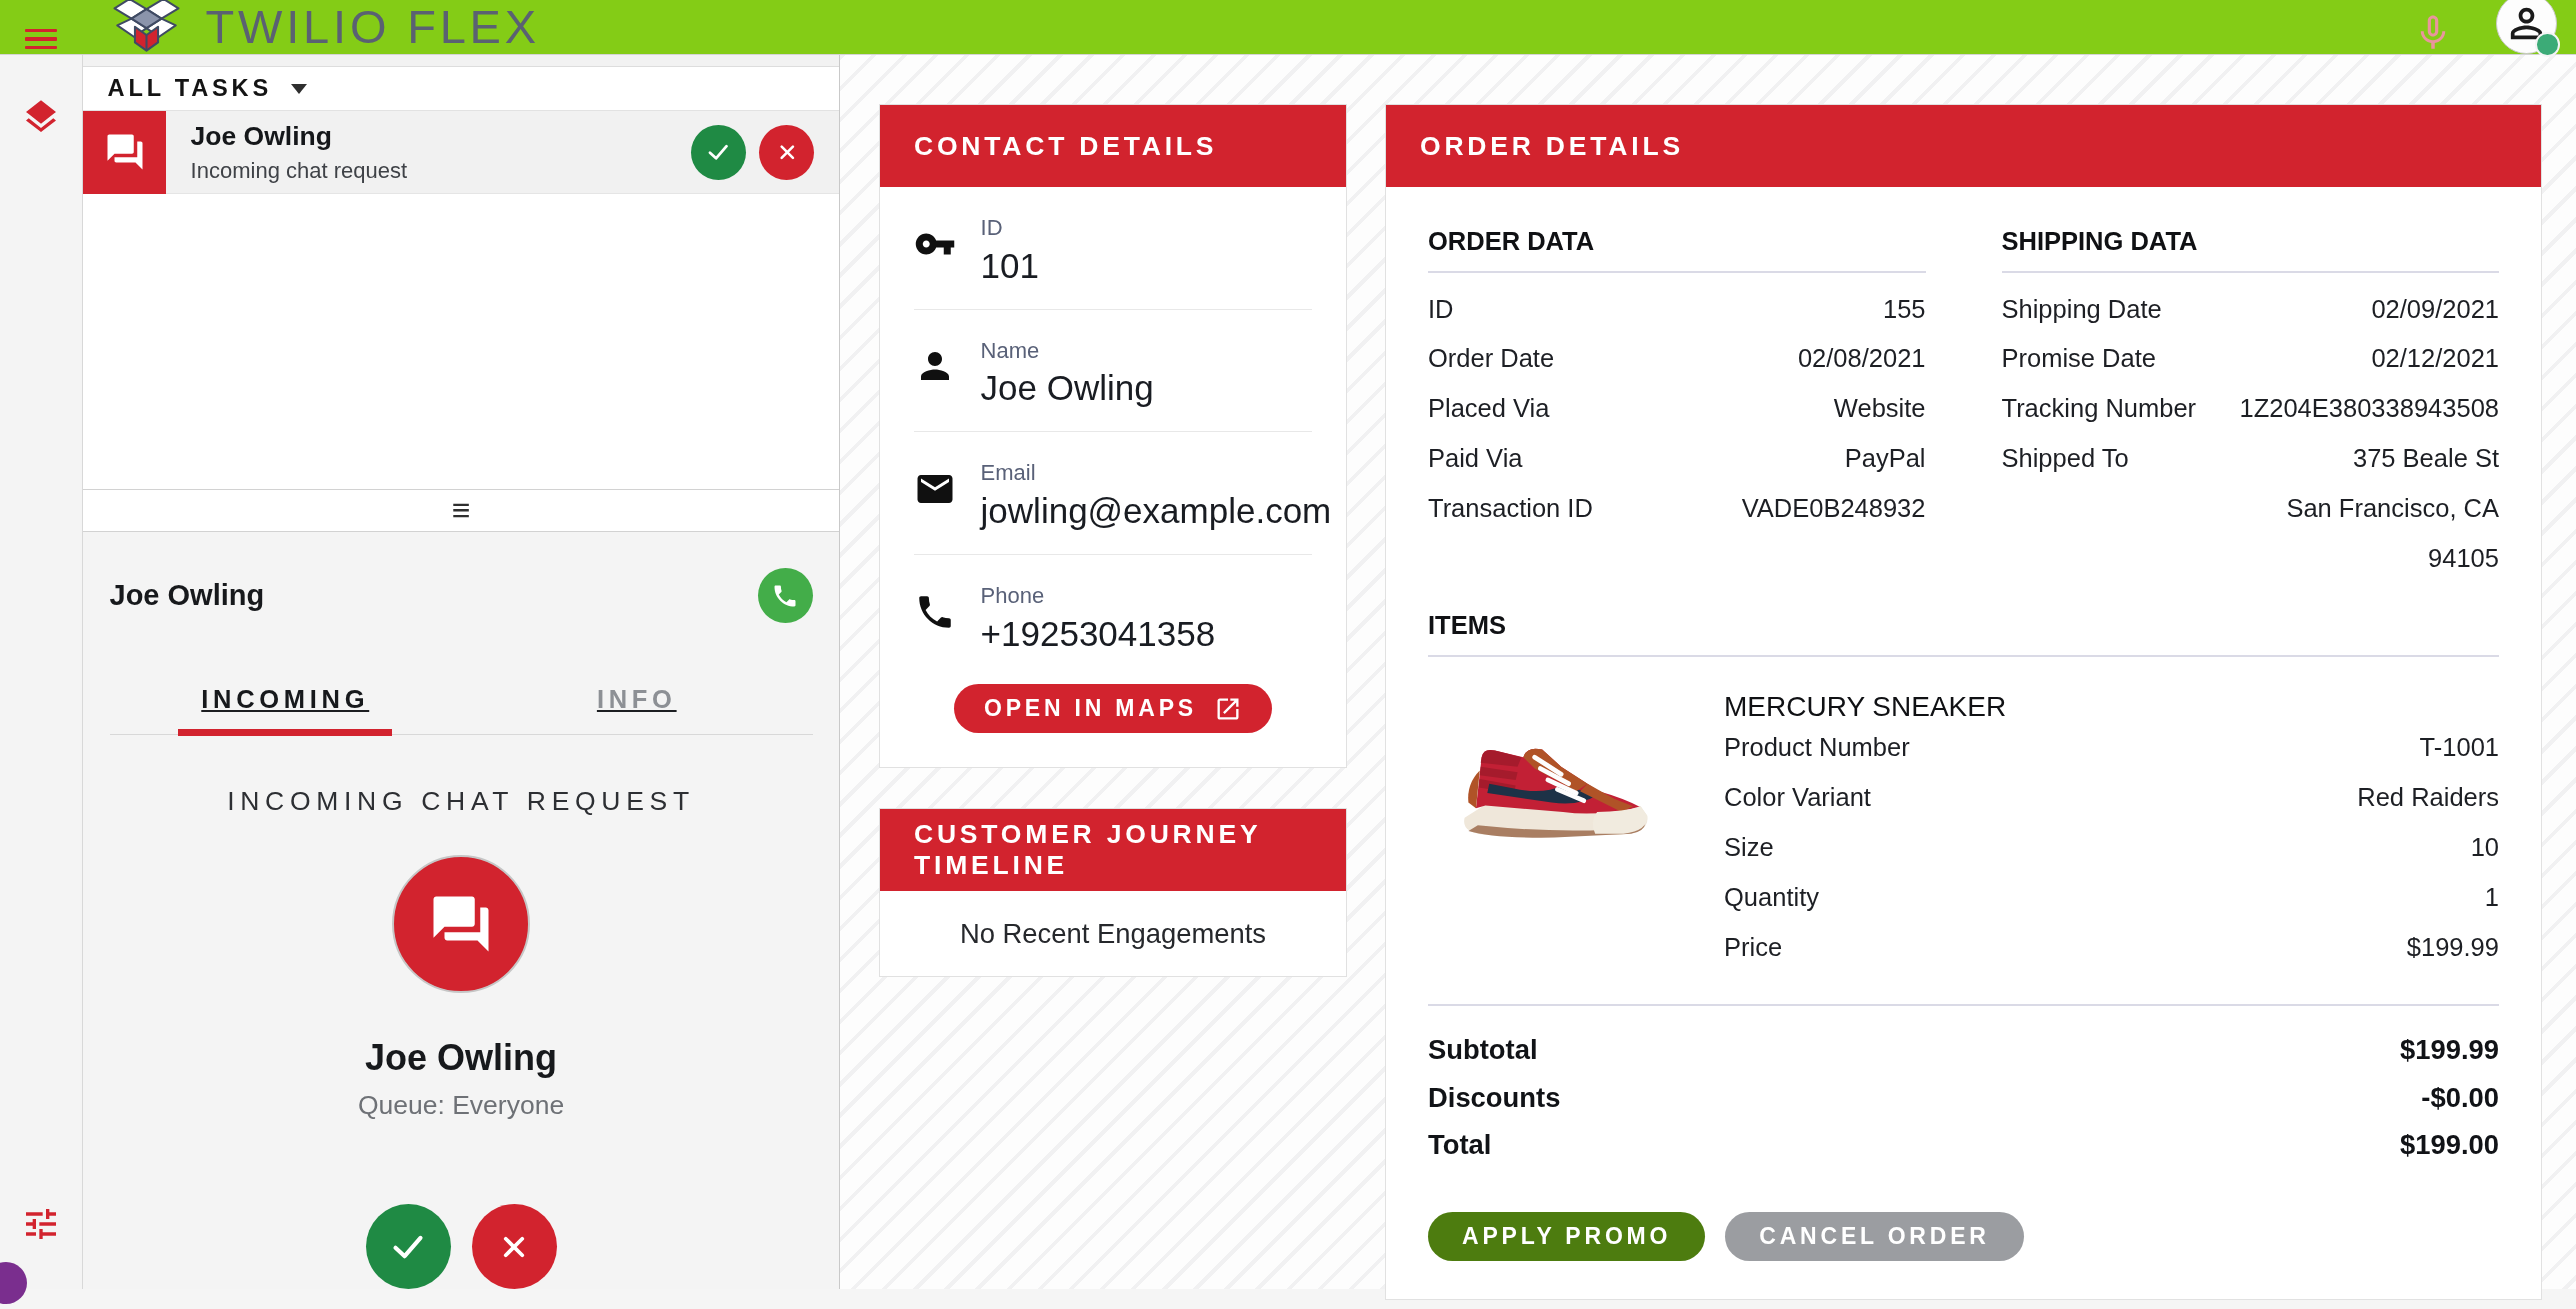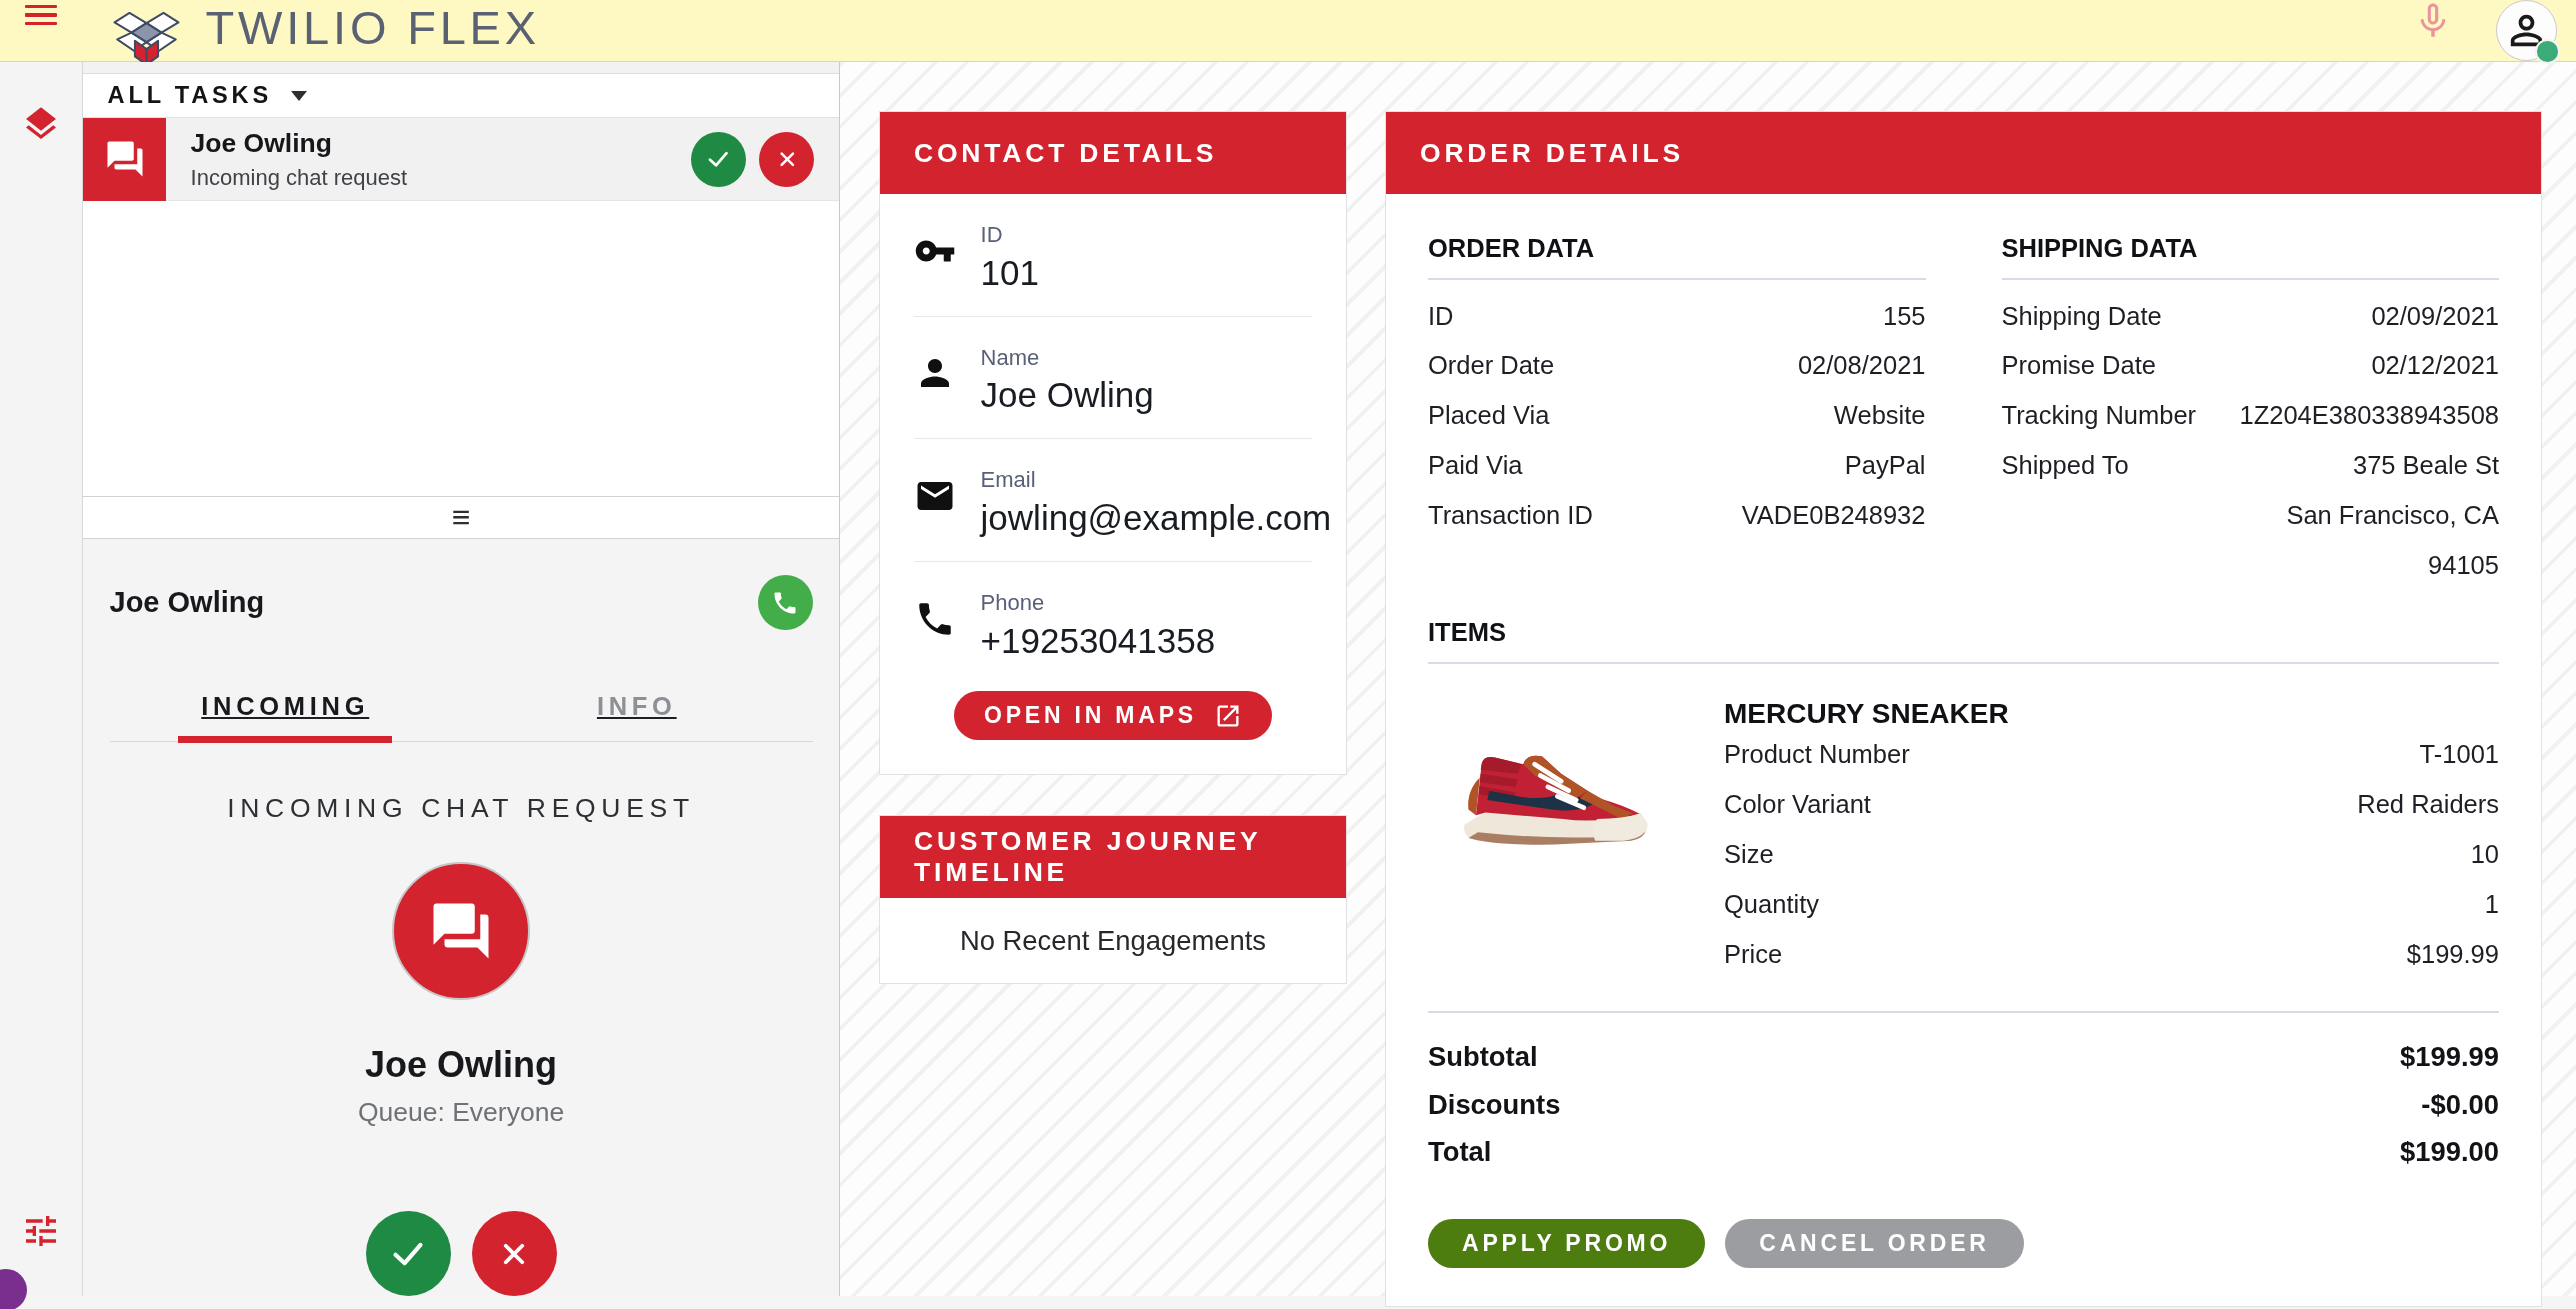--- a/index.html
+++ b/index.html
@@ -1,20 +1,20 @@
 <!DOCTYPE html>
 <html style="font-size:15px"><head>
 <meta charset="utf-8">
 <style>
   * { margin:0; padding:0; box-sizing:border-box; }
   html,body { width:2576px; height:1310px; overflow:hidden; }
   body { font-family:"Liberation Sans", sans-serif; background:#f5f5f5; color:#1c1e21; }
 
   
-  .app-header { height:62px; background:#fef9c3; border-bottom:1.9px solid #d4d4d4; display:flex; align-items:flex-start; }
+  .app-header { height:55px; background:#84cc16; border-bottom:1.9px solid #d4d4d4; display:flex; align-items:flex-end; }
   .hamburger { width:32px; margin-left:24.6px; cursor:pointer; }
   .hamburger span { display:block; height:3.8px; background:#d2232e; margin:4.7px 0; border-radius:0.9px; }
   .logo-box { width:81px; height:68px; margin-left:49px; }
   .app-title { font-size:47px; font-weight:300; letter-spacing:3.8px; color:#5a6172; margin-left:19px; }
   .header-spacer { flex:1; }
   .mic-icon { width:42px; height:42px; margin-right:42px; }
   .avatar { position:relative; width:61px; height:61px; border:1.9px solid #c9c9c9; border-radius:50%; background:#fdfdfd; margin-right:19px; display:flex; align-items:center; justify-content:center; }
   .avatar svg { width:47px; height:47px; }
   .status-dot { position:absolute; right:-3.8px; bottom:-3.8px; width:24.6px; height:24.6px; border-radius:50%; background:#3cab77; border:2.8px solid #f5f5f5; }
 
@@ -96,21 +96,21 @@
   .order-card { flex:1; padding-bottom:38px; }
   .order-inner { padding:0 42px; }
   .data-grid { display:grid; grid-template-columns:1fr 1fr; column-gap:76px; margin-top:40px; }
   .col-heading { font-size:25.5px; font-weight:bold; color:#101114; padding-bottom:15px; border-bottom:2.8px solid #dadae6; margin-bottom:11.3px; }
   .d-row { display:flex; justify-content:space-between; font-size:25.5px; color:#1d1f24; padding:10.4px 0; }
   .d-row .v { text-align:right; }
   .items-heading { margin-top:28px; }
   .item-flex { display:flex; margin-top:19px; }
   .item-img { width:296px; flex:0 0 auto; padding:49px 0 0 26.5px; }
   .item-details { flex:1; }
-  .item-name { font-size:28px; font-weight:bold; color:#101114; margin-top:15px; }
+  .item-name { font-size:28px; font-weight:normal; color:#101114; margin-top:15px; }
   .item-details .d-row:first-of-type { margin-top:17px; }
   .totals { border-top:2.8px solid #dadae6; margin-top:32px; padding-top:21px; }
   .t-row { display:flex; justify-content:space-between; font-size:27.4px; font-weight:bold; color:#111317; padding:7.6px 0; }
   .order-actions { margin-top:44px; display:flex; gap:20px; }
   .pill-btn { height:49px; border:none; border-radius:25.5px; padding:0 34px; color:#fff; font-family:inherit; font-size:23px; font-weight:bold; letter-spacing:3.8px; cursor:pointer; }
   .pill-apply { background:#4d7c0f; }
   .pill-cancel { background:#9b9da1; }
 </style>
 </head>
 <body>

